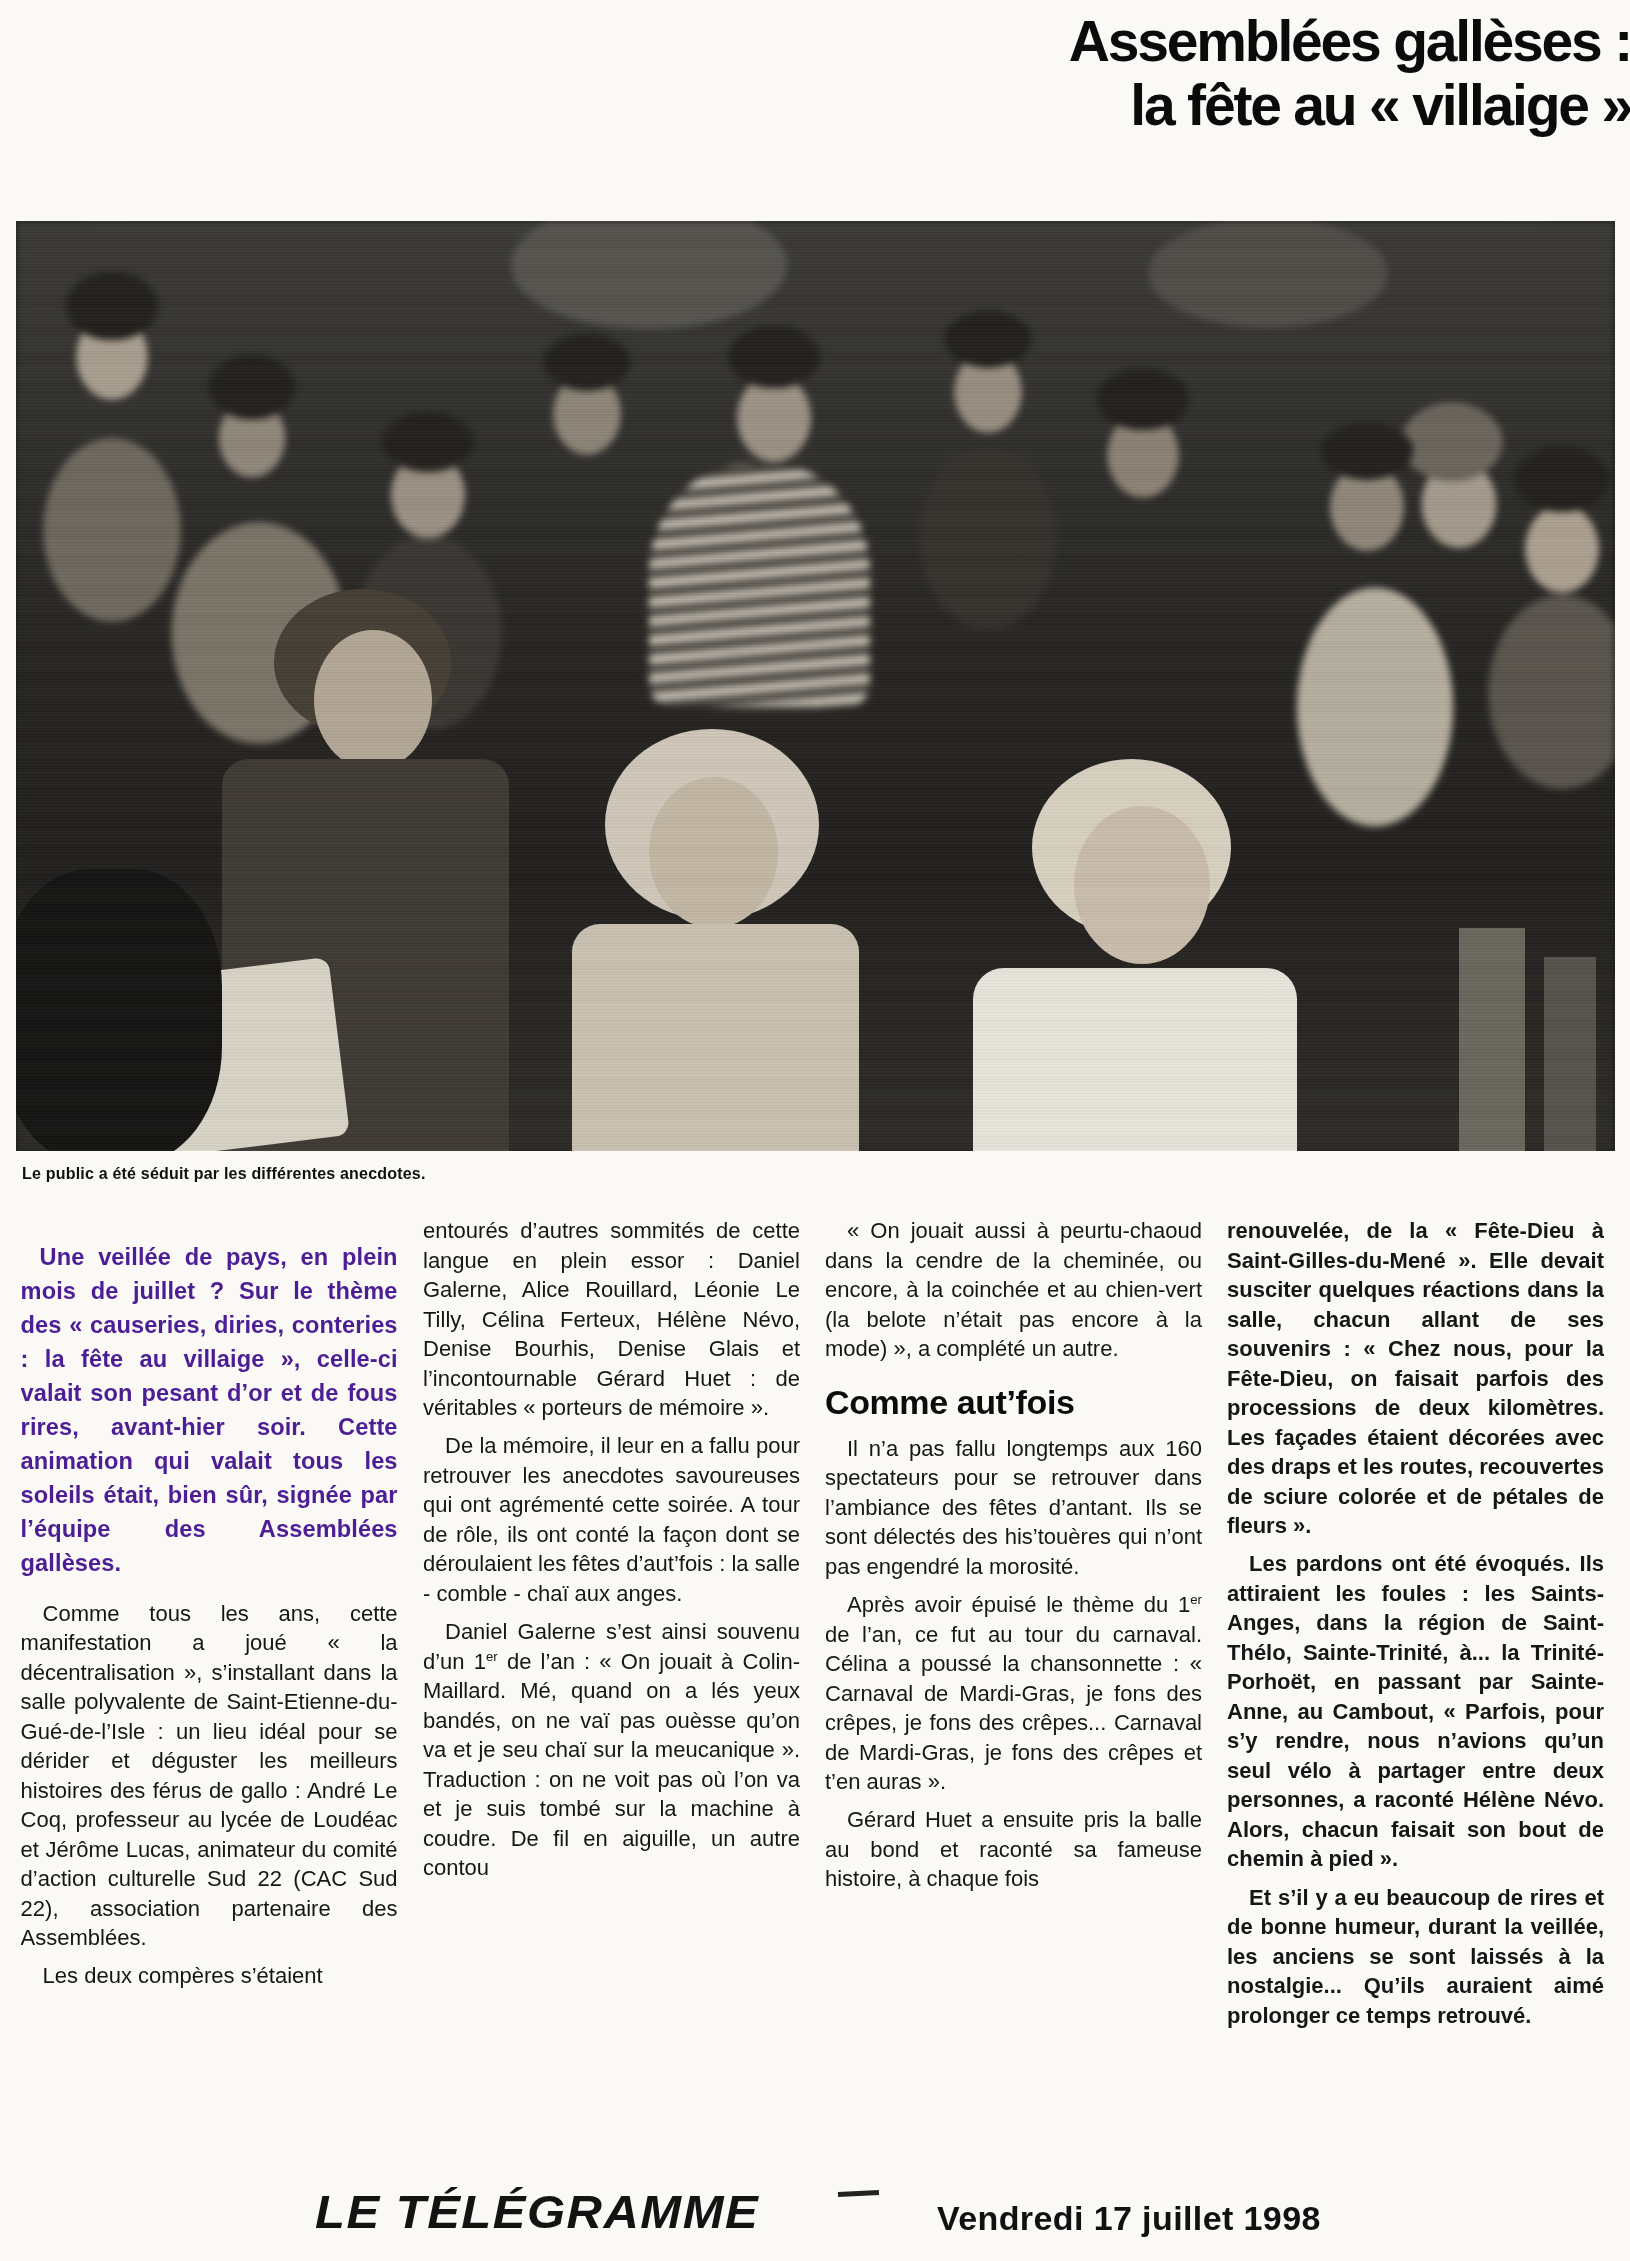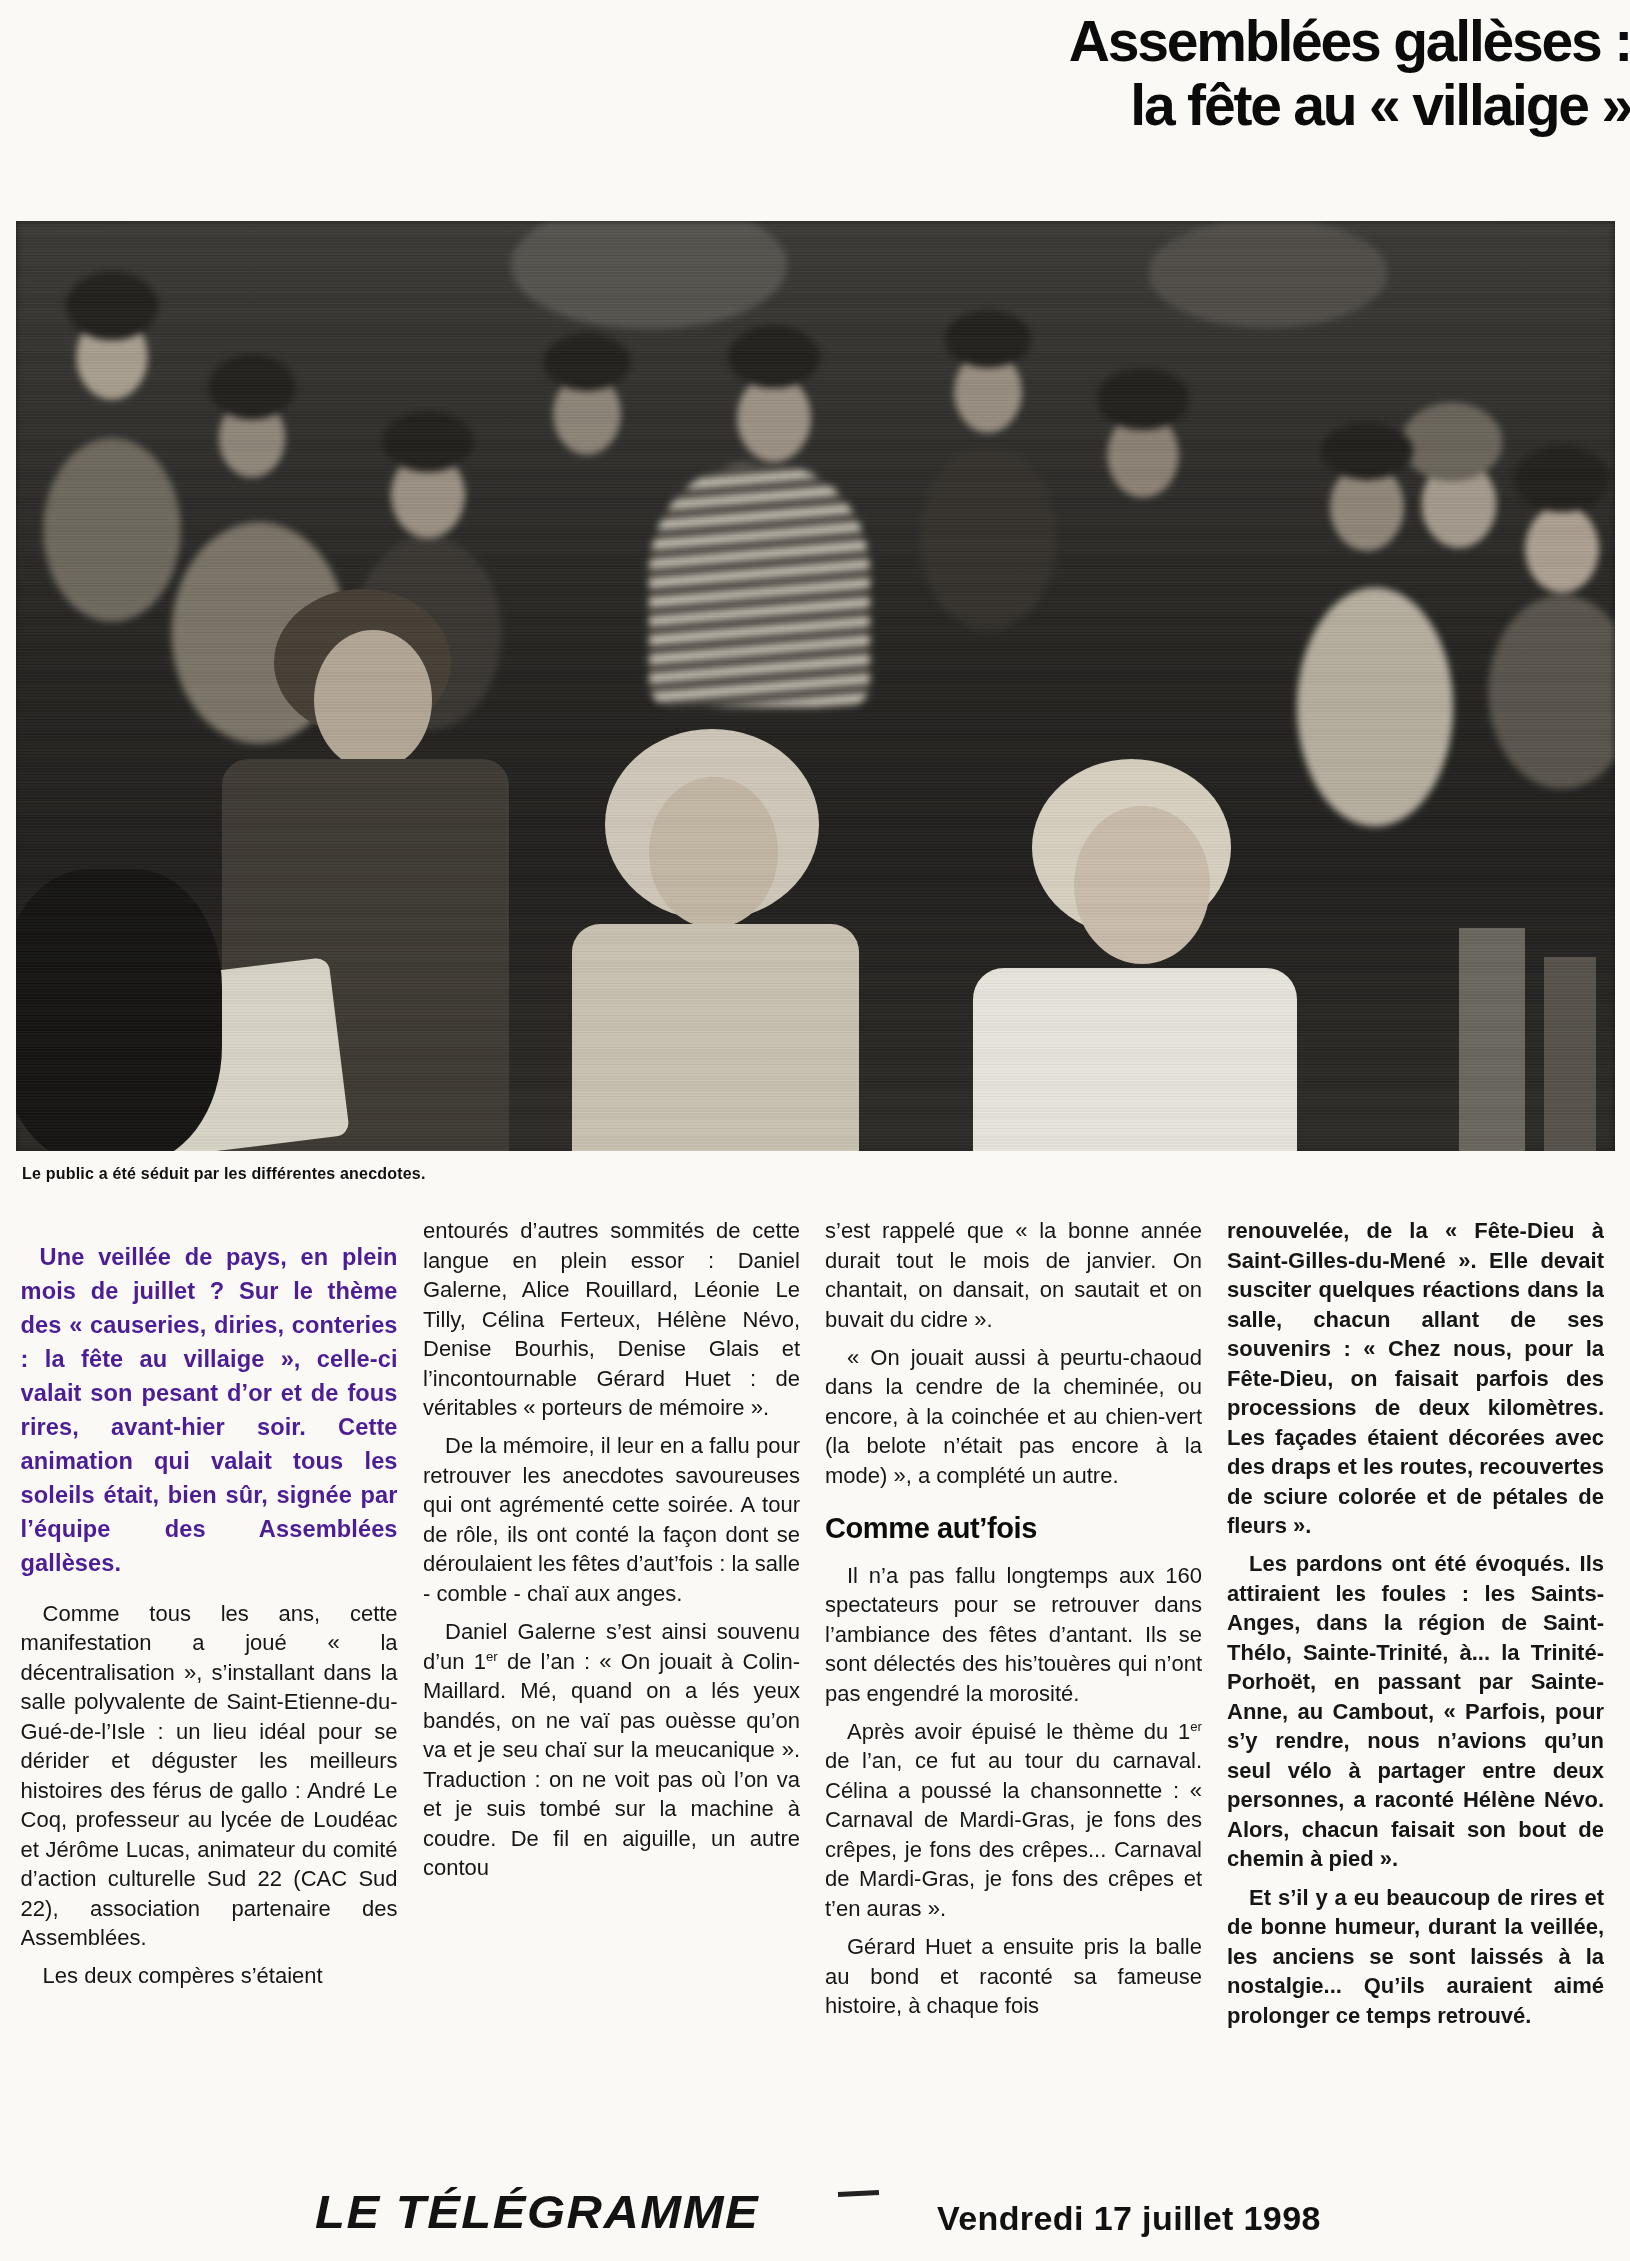--- a/index.html
+++ b/index.html
@@ -88,21 +88,21 @@
   .col-2{left:423px;}
   .col-3{left:825px;}
   .col-4{left:1227px;font-weight:bold;}
   .para{margin:0 0 8.8px;text-indent:22px;}
   .para.cont{text-indent:0;}
   .lead{
     font-weight:bold;font-size:23.6px;line-height:34px;
     letter-spacing:0.1px;margin-bottom:19px;text-indent:19px;color:#4c1d95;
   }
   .subhead{
-    font-weight:bold;font-size:29px;line-height:38px;
+    font-weight:bold;font-size:34px;line-height:38px;
     margin:19px 0 13.3px;text-align:left;color:#0c0c0c;letter-spacing:-0.4px;
   }
   .sup{font-size:.6em;vertical-align:super;line-height:0;}
 
   
   .footer-brand{
     position:absolute;left:315px;top:2184px;
     font-size:49px;font-weight:bold;font-style:italic;
     letter-spacing:1.5px;color:#131313;transform:scaleY(.96);
   }
@@ -164,21 +164,20 @@
     <p class="para">Les deux compères s’étaient</p>
   </div>
 
   <div class="col col-2">
     <p class="para cont">entourés d’autres sommités de cette langue en plein essor : Daniel Galerne, Alice Rouillard, Léonie Le Tilly, Célina Ferteux, Hélène Névo, Denise Bourhis, Denise Glais et l’incontournable Gérard Huet : de véritables « porteurs de mémoire ».</p>
     <p class="para">De la mémoire, il leur en a fallu pour retrouver les anecdotes savoureuses qui ont agrémenté cette soirée. A tour de rôle, ils ont conté la façon dont se déroulaient les fêtes d’aut’fois : la salle - comble - chaï aux anges.</p>
     <p class="para"><span>Daniel Galerne s’est ainsi souvenu d’un 1</span><span class="sup">er</span><span> de l’an : « On jouait à Colin-Maillard. Mé, quand on a lés yeux bandés, on ne vaï pas ouèsse qu’on va et je seu chaï sur la meucanique ». Traduction : on ne voit pas où l’on va et je suis tombé sur la machine à coudre. De fil en aiguille, un autre contou</span></p>
   </div>
 
   <div class="col col-3">
-    <p class="para cont">s’est rappelé que « la bonne année durait tout le mois de janvier. On chantait, on dansait, on sautait et on buvait du cidre ».</p>
     <p class="para">« On jouait aussi à peurtu-chaoud dans la cendre de la cheminée, ou encore, à la coinchée et au chien-vert (la belote n’était pas encore à la mode) », a complété un autre.</p>
     <div class="subhead">Comme aut’fois</div>
     <p class="para">Il n’a pas fallu longtemps aux 160 spectateurs pour se retrouver dans l’ambiance des fêtes d’antant. Ils se sont délectés des his’touères qui n’ont pas engendré la morosité.</p>
     <p class="para"><span>Après avoir épuisé le thème du 1</span><span class="sup">er</span><span> de l’an, ce fut au tour du carnaval. Célina a poussé la chansonnette : « Carnaval de Mardi-Gras, je fons des crêpes, je fons des crêpes... Carnaval de Mardi-Gras, je fons des crêpes et t’en auras ».</span></p>
     <p class="para">Gérard Huet a ensuite pris la balle au bond et raconté sa fameuse histoire, à chaque fois</p>
   </div>
 
   <div class="col col-4">
     <p class="para cont">renouvelée, de la « Fête-Dieu à Saint-Gilles-du-Mené ». Elle devait susciter quelques réactions dans la salle, chacun allant de ses souvenirs : « Chez nous, pour la Fête-Dieu, on faisait parfois des processions de deux kilomètres. Les façades étaient décorées avec des draps et les routes, recouvertes de sciure colorée et de pétales de fleurs ».</p>
     <p class="para">Les pardons ont été évoqués. Ils attiraient les foules : les Saints-Anges, dans la région de Saint-Thélo, Sainte-Trinité, à... la Trinité-Porhoët, en passant par Sainte-Anne, au Cambout, « Parfois, pour s’y rendre, nous n’avions qu’un seul vélo à partager entre deux personnes, a raconté Hélène Névo. Alors, chacun faisait son bout de chemin à pied ».</p>

